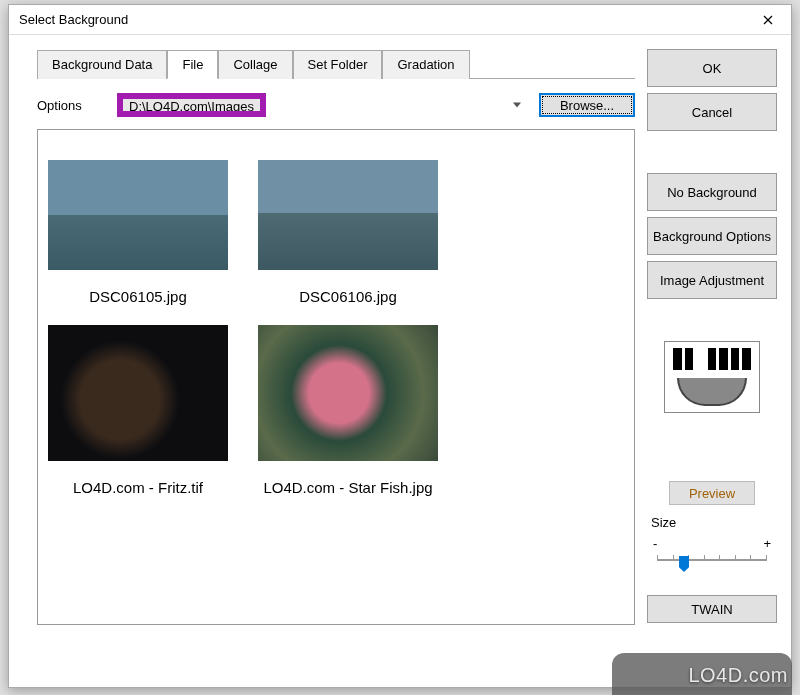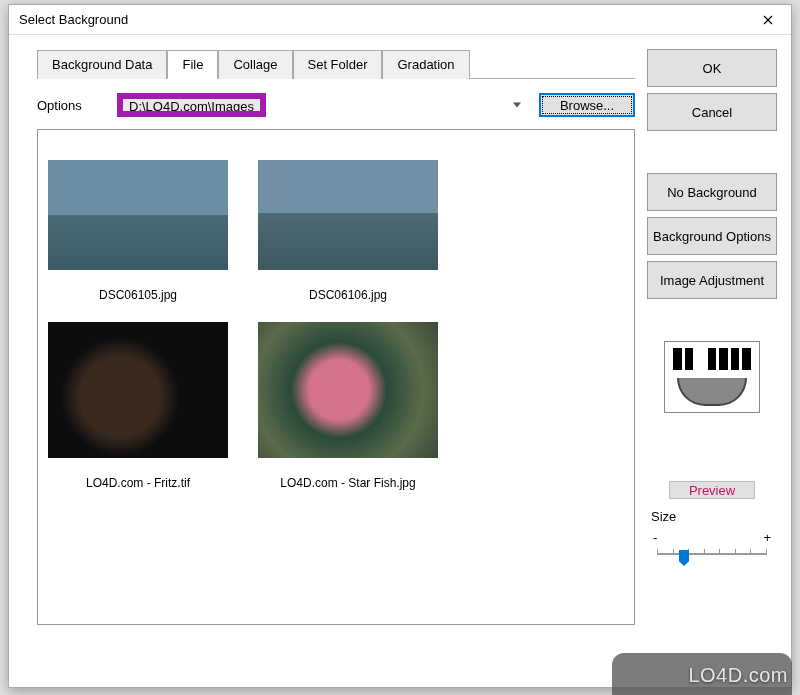--- a/index.html
+++ b/index.html
@@ -18,26 +18,26 @@
 .folder-label { width: 70px; }
 .folder-select { flex: 1; height: 24px; background: #e8e8e8; border: 6px solid #a21caf; padding: 0 6px; appearance: none; position: relative; }
 .select-wrap { flex: 1; position: relative; }
 .select-wrap::after { content: ''; position: absolute; right: 8px; top: 50%; transform: translateY(-50%); border-left: 4px solid transparent; border-right: 4px solid transparent; border-top: 5px solid #555; pointer-events: none; }
 .browse-btn { width: 96px; height: 24px; background: #e1e1e1; border: 2px solid #0078d7; cursor: pointer; outline: 1px dotted #000; outline-offset: -4px; }
 .thumb-area { border: 1px solid #999; height: 496px; padding: 10px; overflow-y: scroll; position: relative; }
 .thumb-grid { display: flex; flex-wrap: wrap; gap: 20px 30px; padding-top: 20px; }
 .thumb-item { width: 180px; display: flex; flex-direction: column; align-items: center; gap: 18px; }
 .thumb-img { width: 180px; height: 110px; background: #5a7a8a; display: block; }
 .thumb-img.tall { height: 136px; width: 180px; }
-.thumb-label { text-align: center; font-size: 12px; }
+.thumb-label { text-align: center; font-size: 15px; }
 .btn { height: 38px; background: #e1e1e1; border: 1px solid #999; cursor: pointer; width: 100%; }
 .spacer { height: 30px; }
 .spacer-lg { height: 56px; }
 .preview-box { width: 96px; height: 72px; border: 1px solid #888; background: #fff; margin: 0 auto; position: relative; overflow: hidden; }
-.preview-btn { background: #e1e1e1; border: 1px solid #bbb; color: #be185d; height: 18px; width: 86px; margin: 0 auto; cursor: default; }
+.preview-btn { background: #e1e1e1; border: 1px solid #bbb; color: #a16207; height: 24px; width: 86px; margin: 0 auto; cursor: default; }
 .size-label { margin-left: 4px; margin-top: 4px; }
 .slider-wrap { display: flex; flex-direction: column; padding: 0 4px; }
 .slider-marks { display: flex; justify-content: space-between; font-size: 12px; padding: 0 2px; }
 .slider-track { height: 20px; position: relative; margin-top: 2px; }
 .slider-line { position: absolute; top: 6px; left: 6px; right: 6px; height: 2px; background: #999; }
 .slider-ticks { position: absolute; top: 2px; left: 6px; right: 6px; display: flex; justify-content: space-between; }
 .slider-ticks span { width: 1px; height: 6px; background: #999; }
 .slider-thumb { position: absolute; top: 3px; left: 28px; width: 10px; height: 16px; background: #0078d7; clip-path: polygon(0 0, 100% 0, 100% 70%, 50% 100%, 0 70%); }
 .twain-btn { height: 28px; background: #e1e1e1; border: 1px solid #999; cursor: pointer; width: 100%; margin-top: 16px; }
 .watermark { position: absolute; right: 12px; bottom: 8px; color: rgba(255,255,255,0.85); font-size: 20px; font-weight: 300; letter-spacing: 0.5px; text-shadow: 0 1px 3px rgba(0,0,0,0.6); z-index: 100; }
@@ -144,18 +144,19 @@
               <span></span>
               <span></span>
               <span></span>
               <span></span>
               <span></span>
             </div>
           <div class="slider-line"></div>
           <div class="slider-thumb"></div>
         </div>
       </div>
+      <button class="twain-btn">TWAIN</button>
     </div>
   </div>
 </div>
 
 <div class="wm-badge"></div>
 <div class="watermark">LO4D.com</div>
 
 </body></html>

